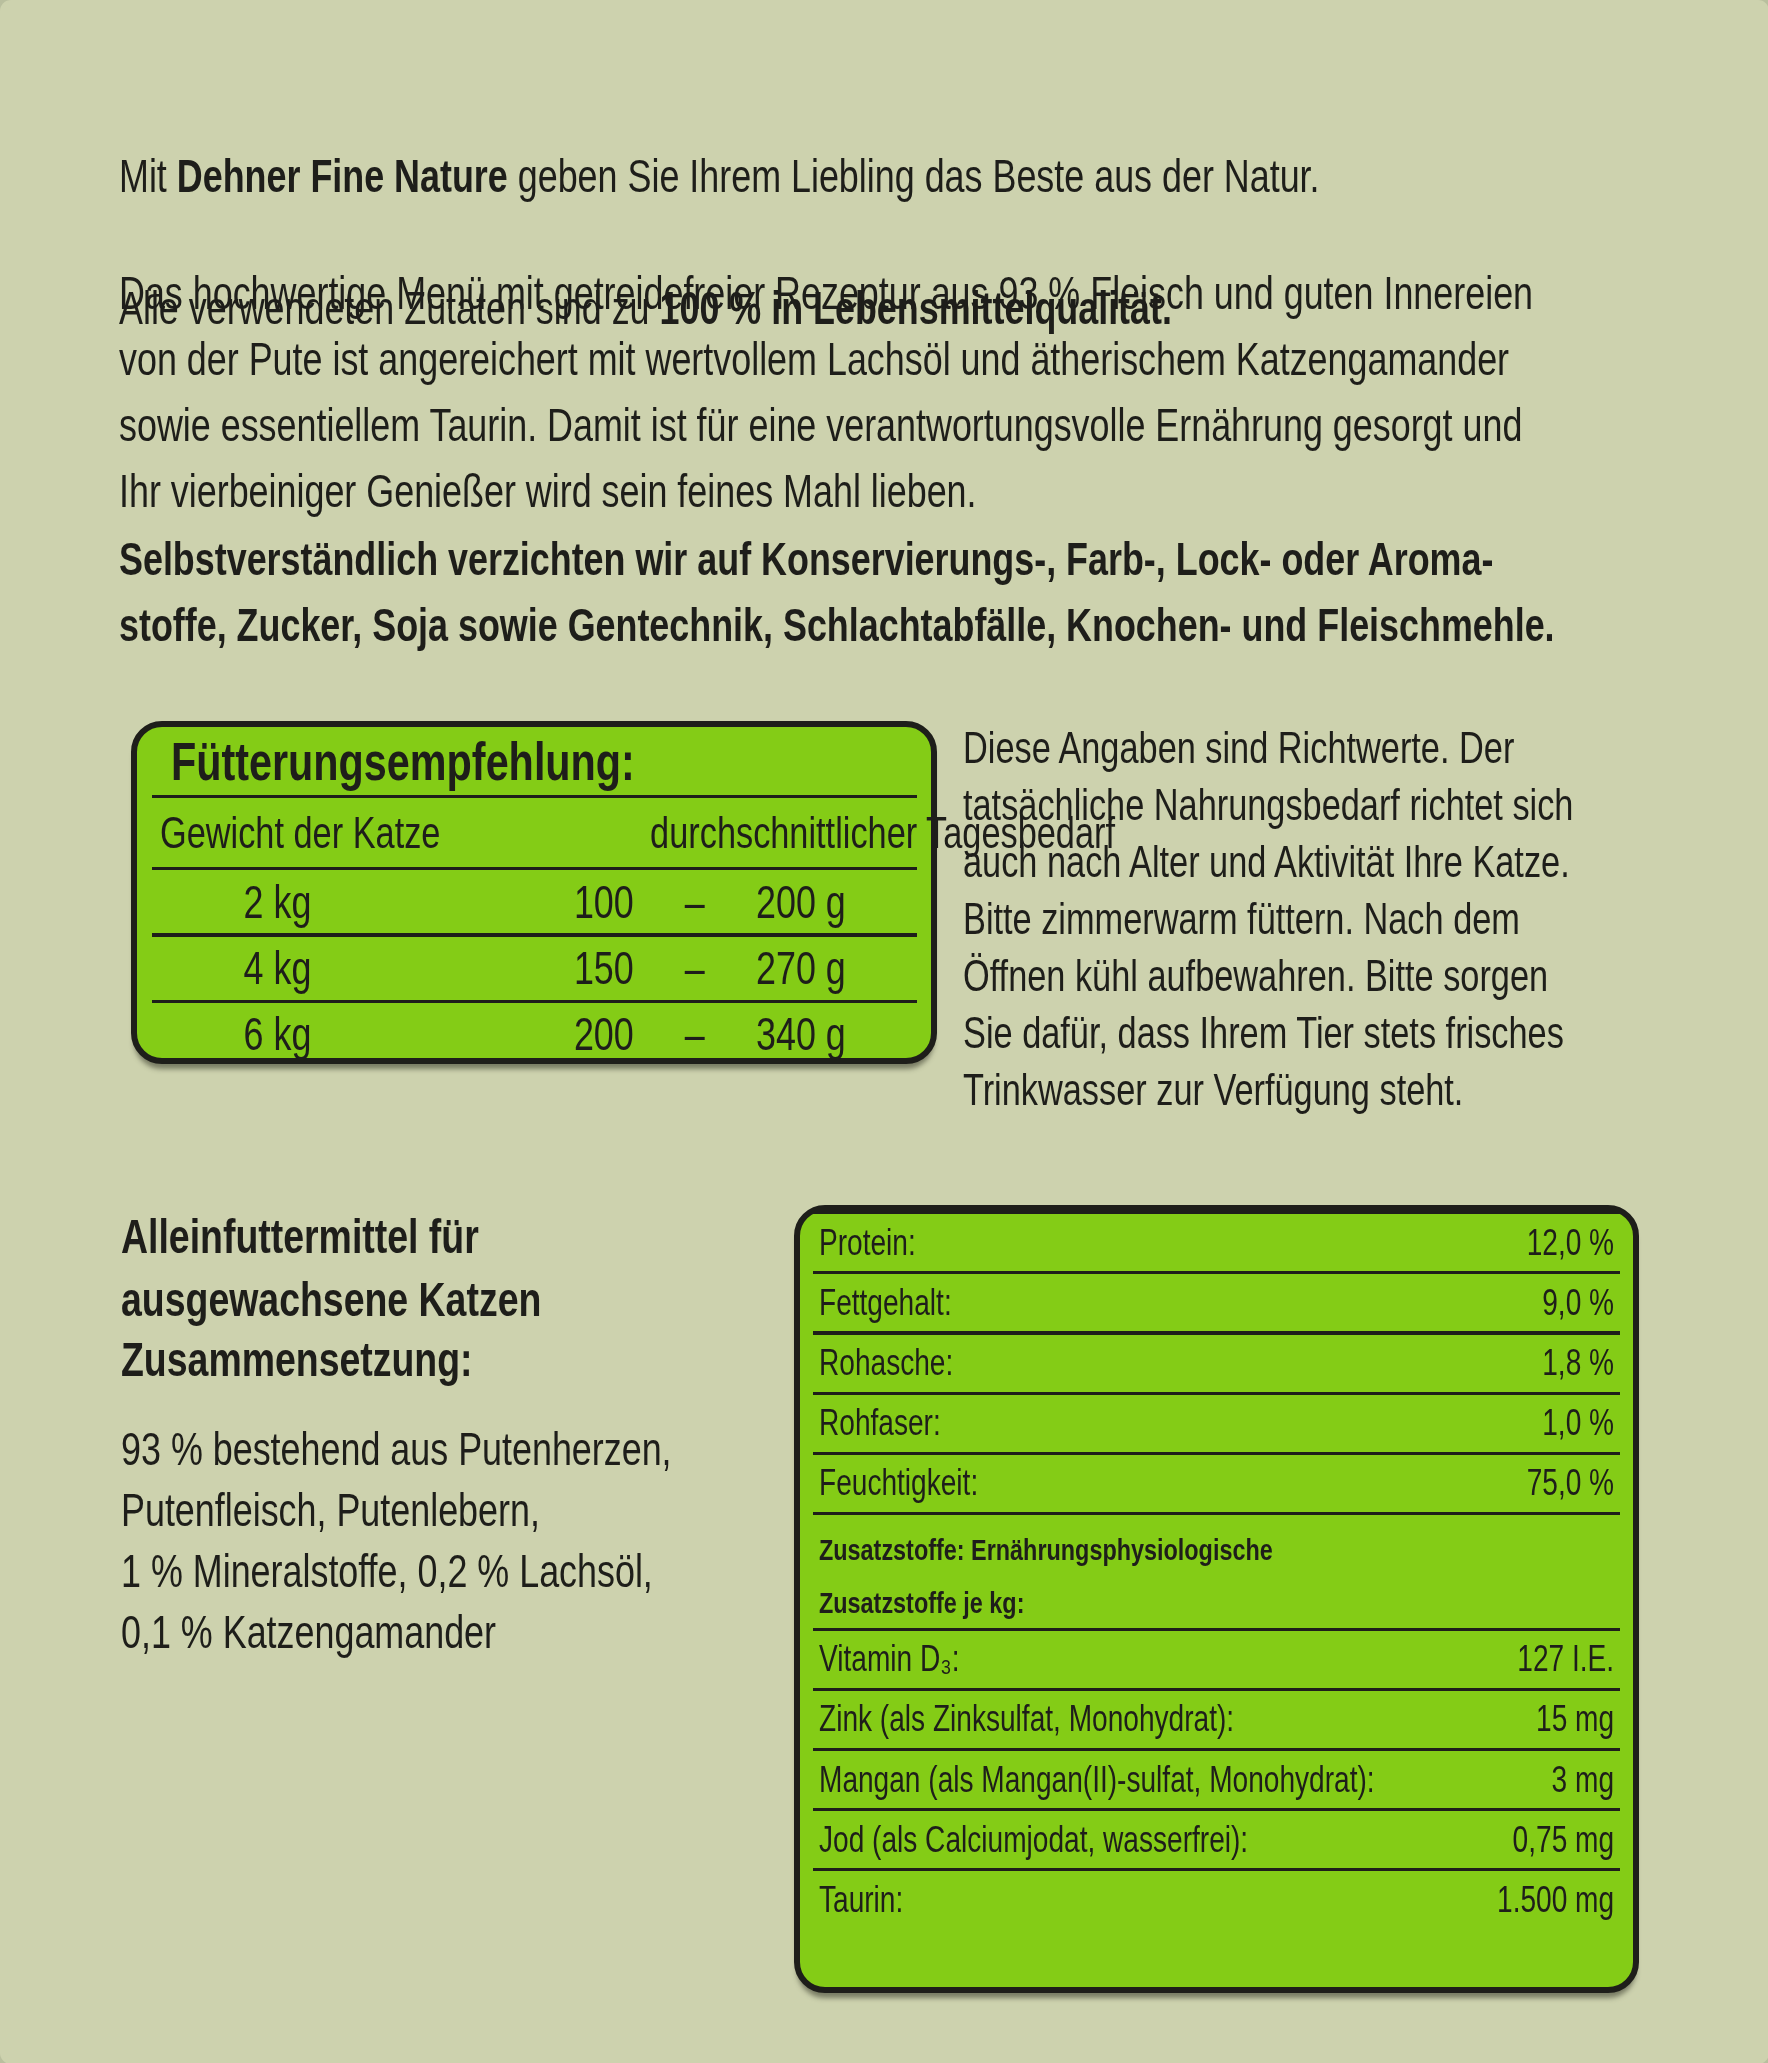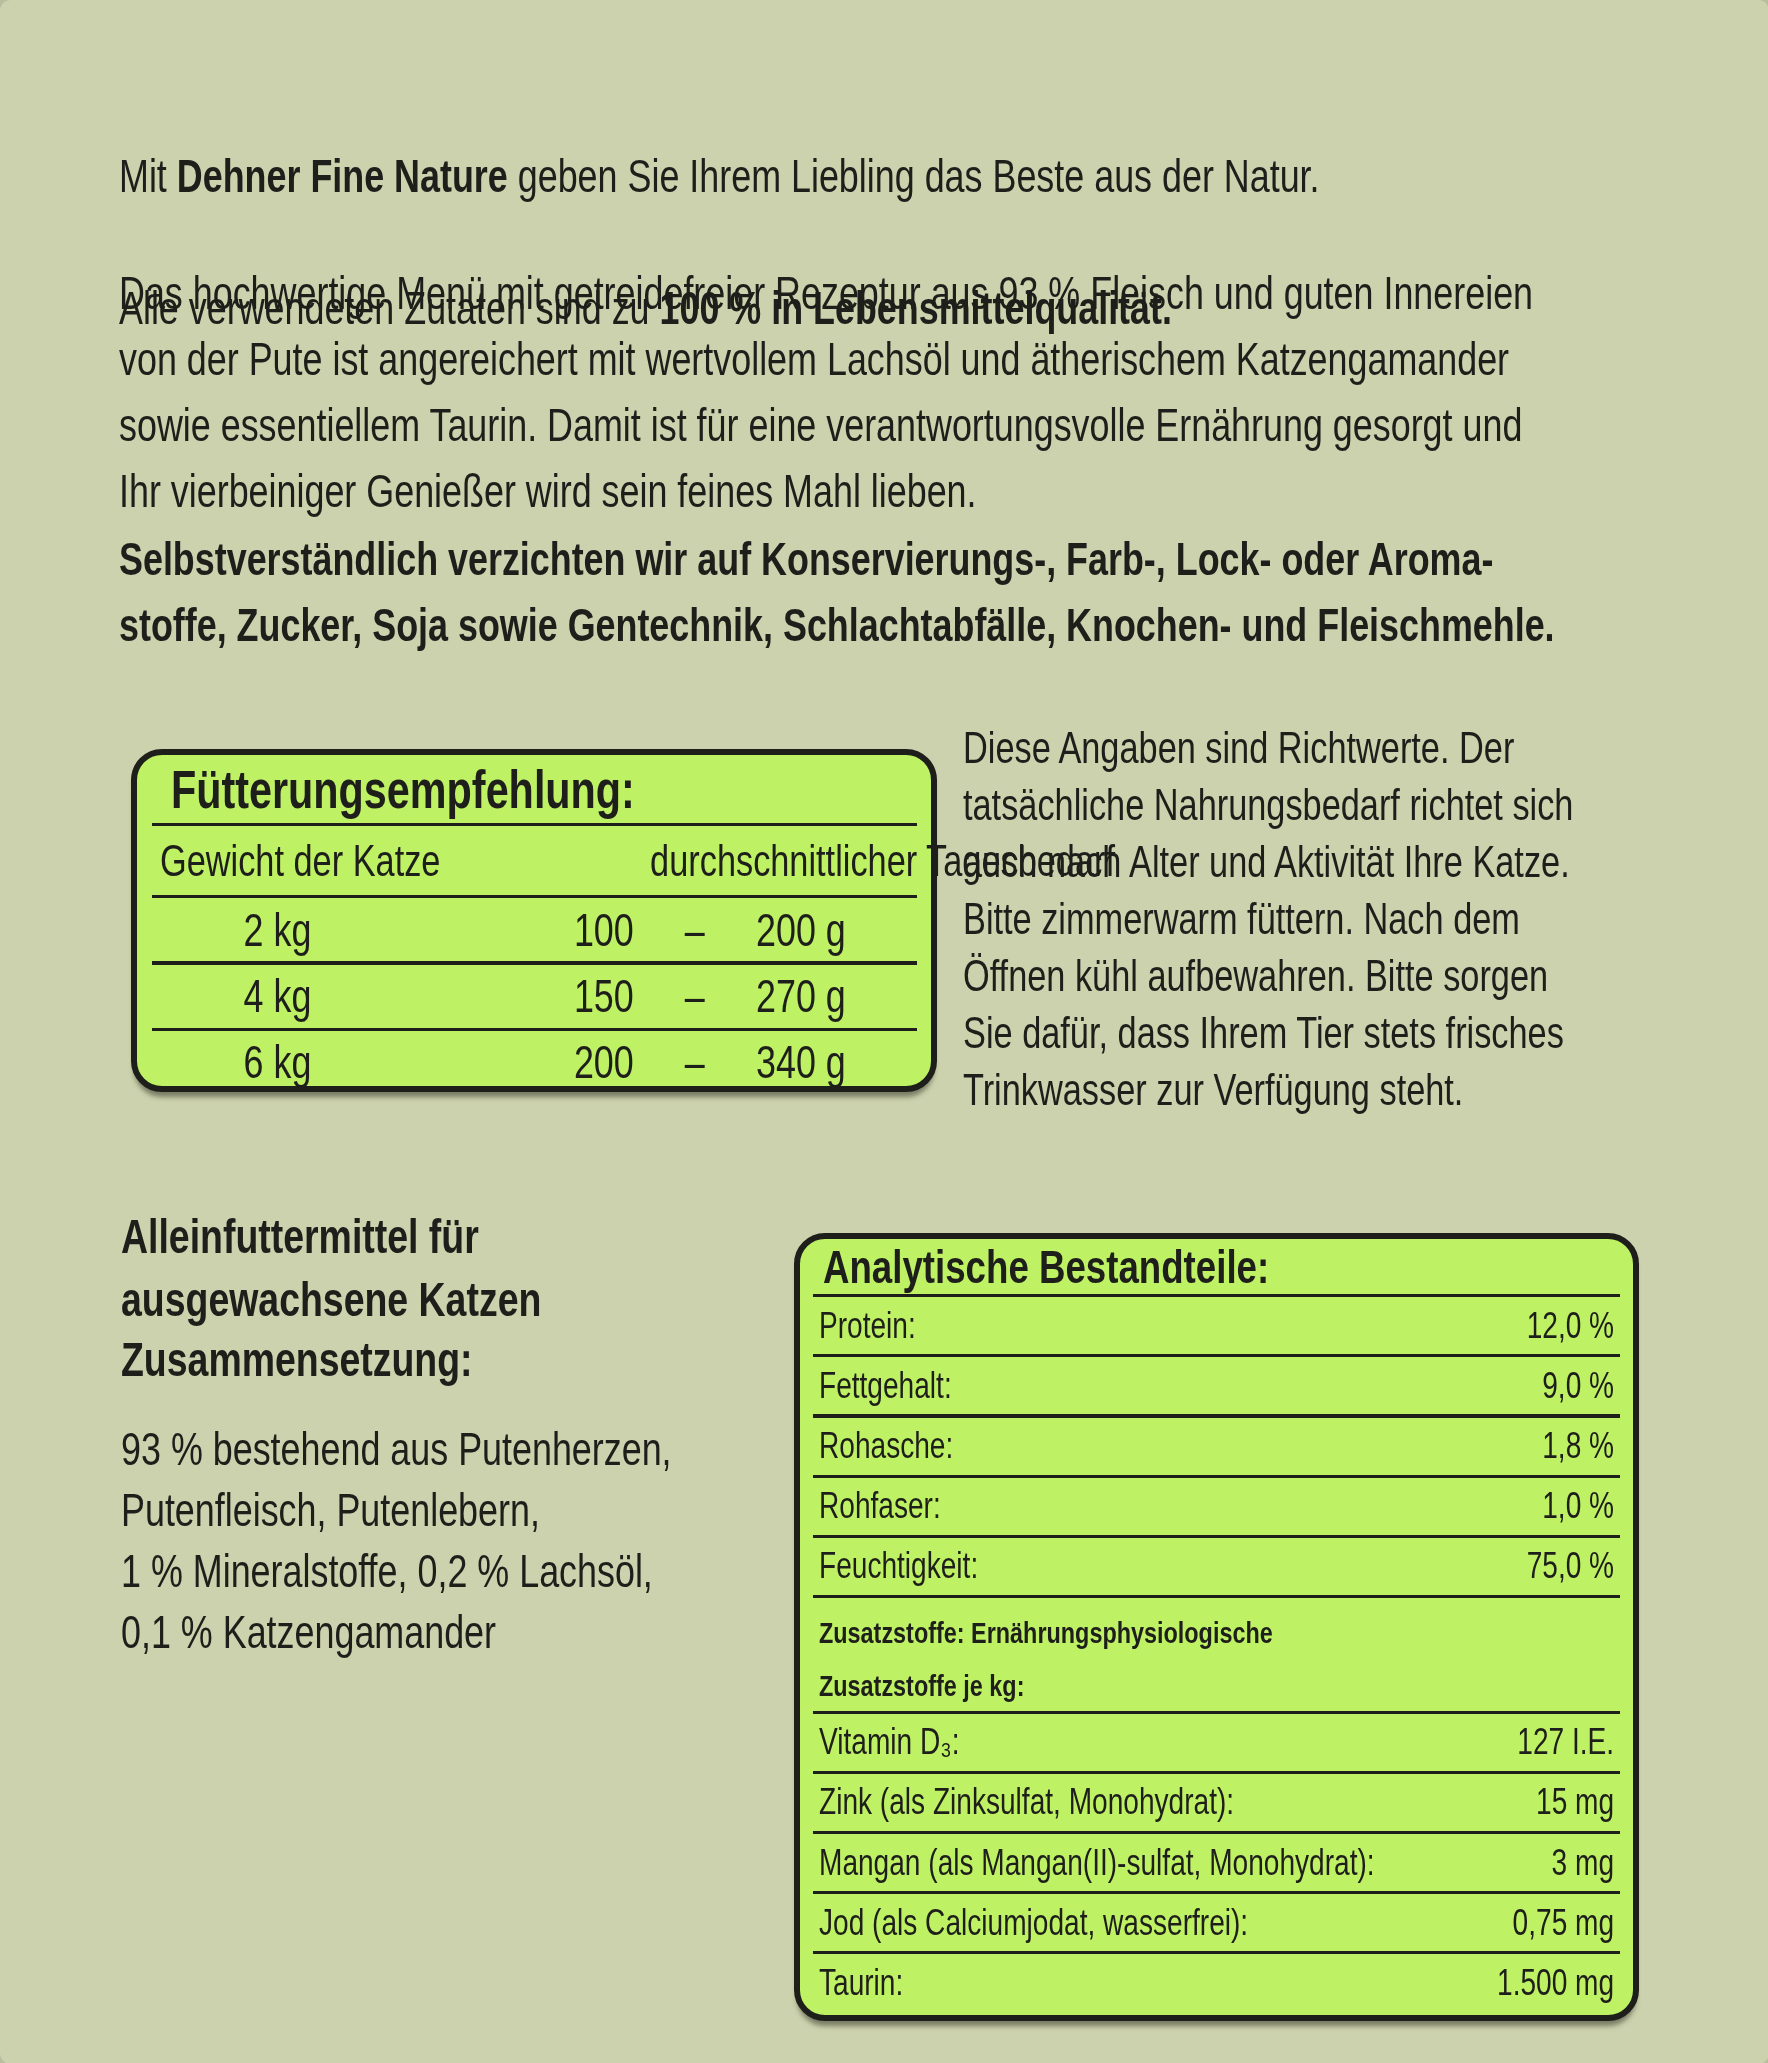--- a/index.html
+++ b/index.html
@@ -27,22 +27,21 @@
   .head-txt{font-size:48px;line-height:63px;font-weight:700;}
   .comp-txt{font-size:46px;line-height:61px;}
 
   
   .fbox{
     position:absolute;
     border:6.4px solid #1e1e1a;
     border-radius:31px;
     box-shadow:0 8px 5.6px -3.2px rgba(52,54,40,.55);
     box-sizing:border-box;
-    background:#bef264;
-    margin-top:28px;
+    background:#84cc16;
   }
   .rule{height:3.2px;background:#1e1e1a;border:none;margin:0;flex:none;}
 
   
   .cx{display:inline-block;transform:scaleX(0.78);white-space:nowrap;}
   .cx-l{transform-origin:0 50%;}
   .cx-r{transform-origin:100% 50%;}
   .cx-c{transform-origin:50% 50%;}
 
   
@@ -140,23 +139,20 @@
     <div class="cond" style="font-size:48px;line-height:64px;font-weight:700;">Zusammensetzung:</div>
   </div>
   <div class="blk" style="left:121px;top:1419px;width:629px;">
     <div class="cond comp-txt">93 % bestehend aus Putenherzen,
 Putenfleisch, Putenlebern,
 1 % Mineralstoffe, 0,2 % Lachsöl,
 0,1 % Katzengamander</div>
   </div>
 
   <div class="fbox" style="left:794px;top:1205px;width:845px;height:788px;padding:0 13px;">
-    <div class="ana-title">
-      <span class="cx cx-l">Analytische Bestandteile:</span>
-    </div>
     <div class="rule"></div>
 
     <div class="ana-row">
       <span class="cx cx-l">Protein:</span>
       <span class="cx cx-r">12,0 %</span>
     </div>
     <div class="rule"></div>
     <div class="ana-row">
       <span class="cx cx-l">Fettgehalt:</span>
       <span class="cx cx-r">9,0 %</span>

